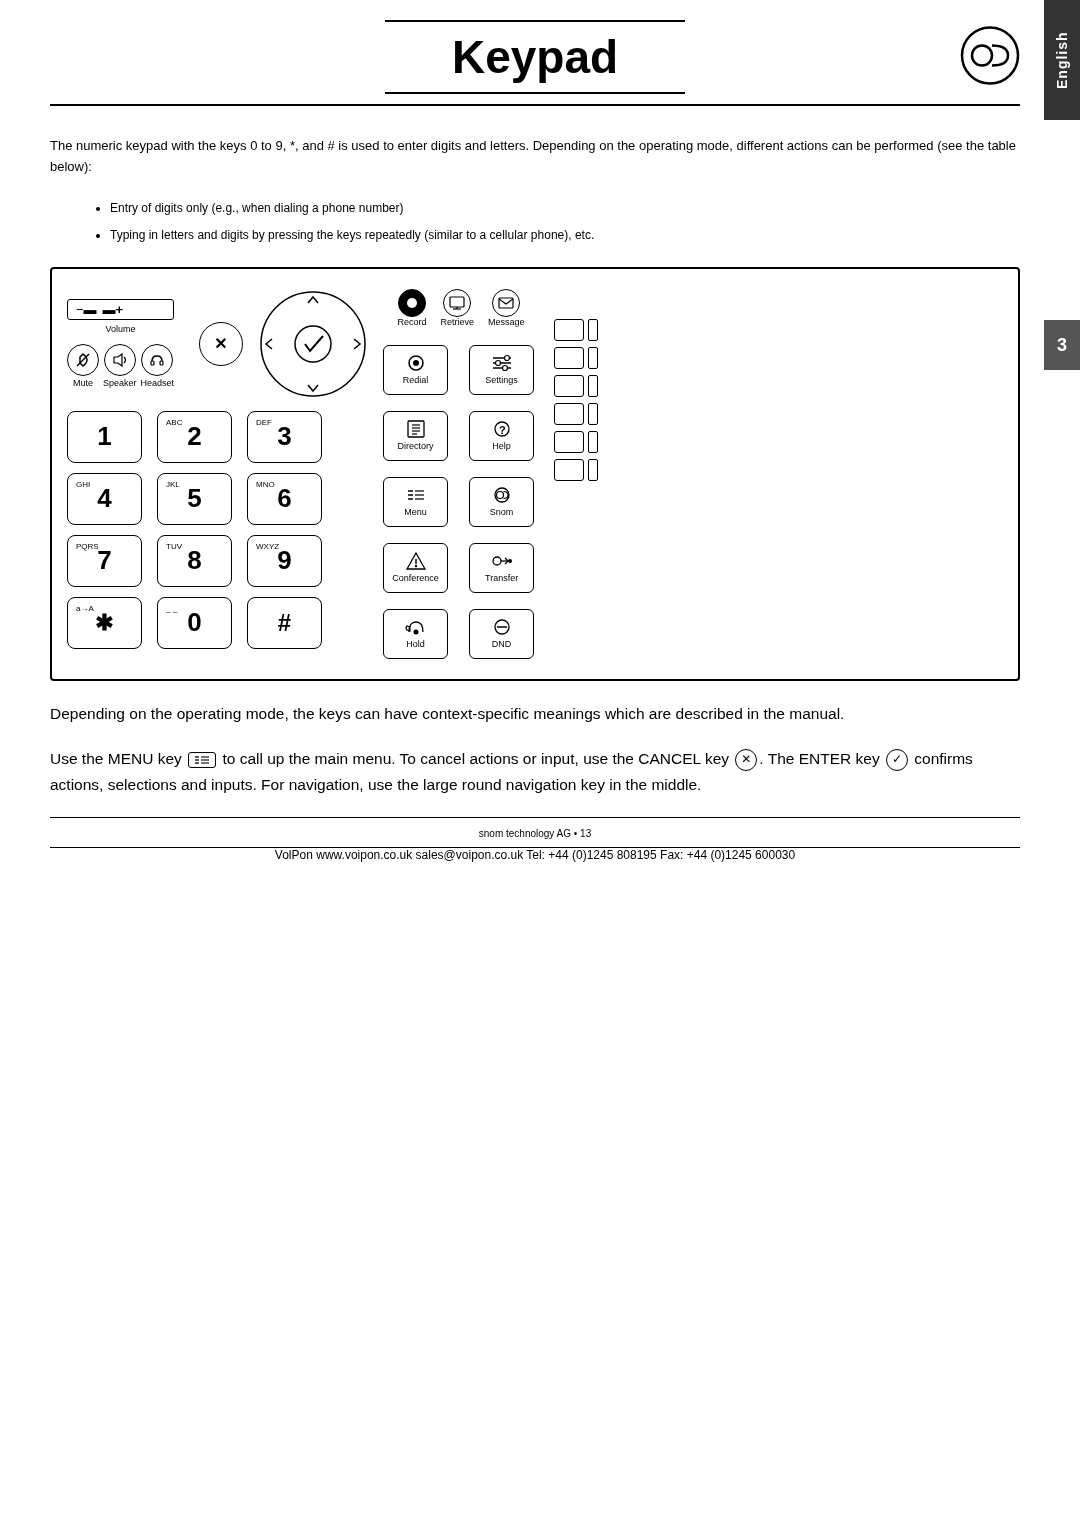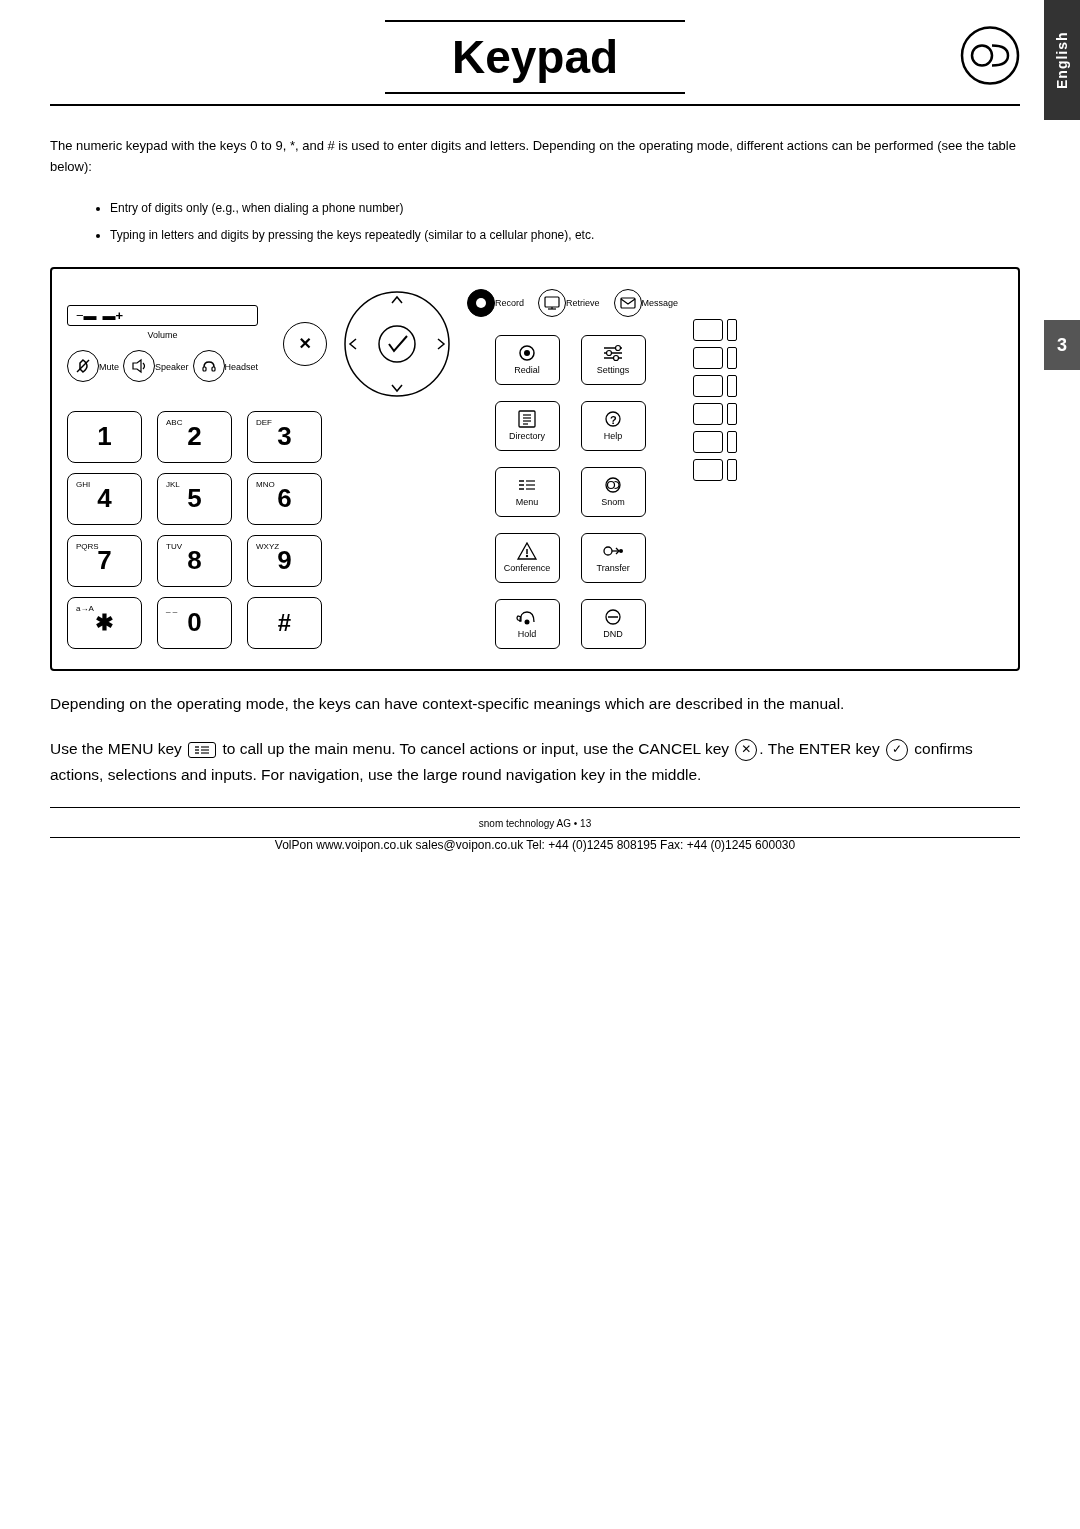--- a/index.html
+++ b/index.html
@@ -142,21 +142,21 @@
       border-radius: 11px;
       display: inline-block;
     }
     .icon-label {
       font-size: 9px;
       text-align: center;
       margin-top: 2px;
     }
     .icon-with-label {
       display: flex;
-      flex-direction: row;
+      flex-direction: column;
       align-items: center;
     }
     .cancel-btn {
       width: 44px;
       height: 44px;
       border: 1.5px solid #000;
       border-radius: 50%;
       display: flex;
       align-items: center;
       justify-content: center;

